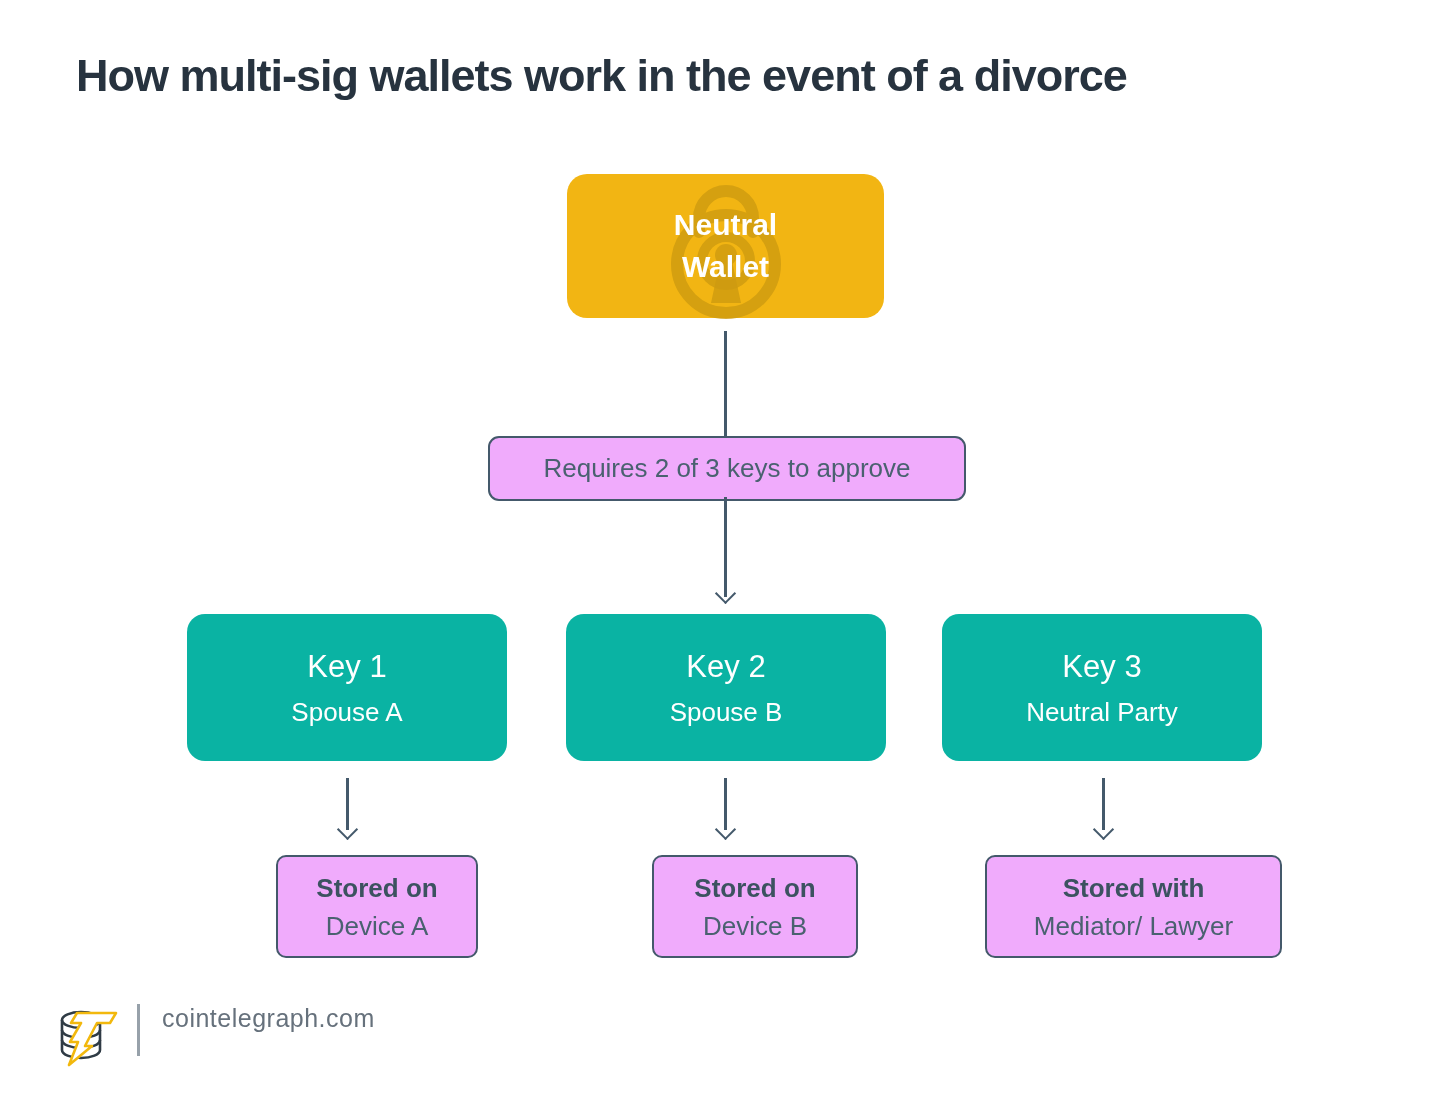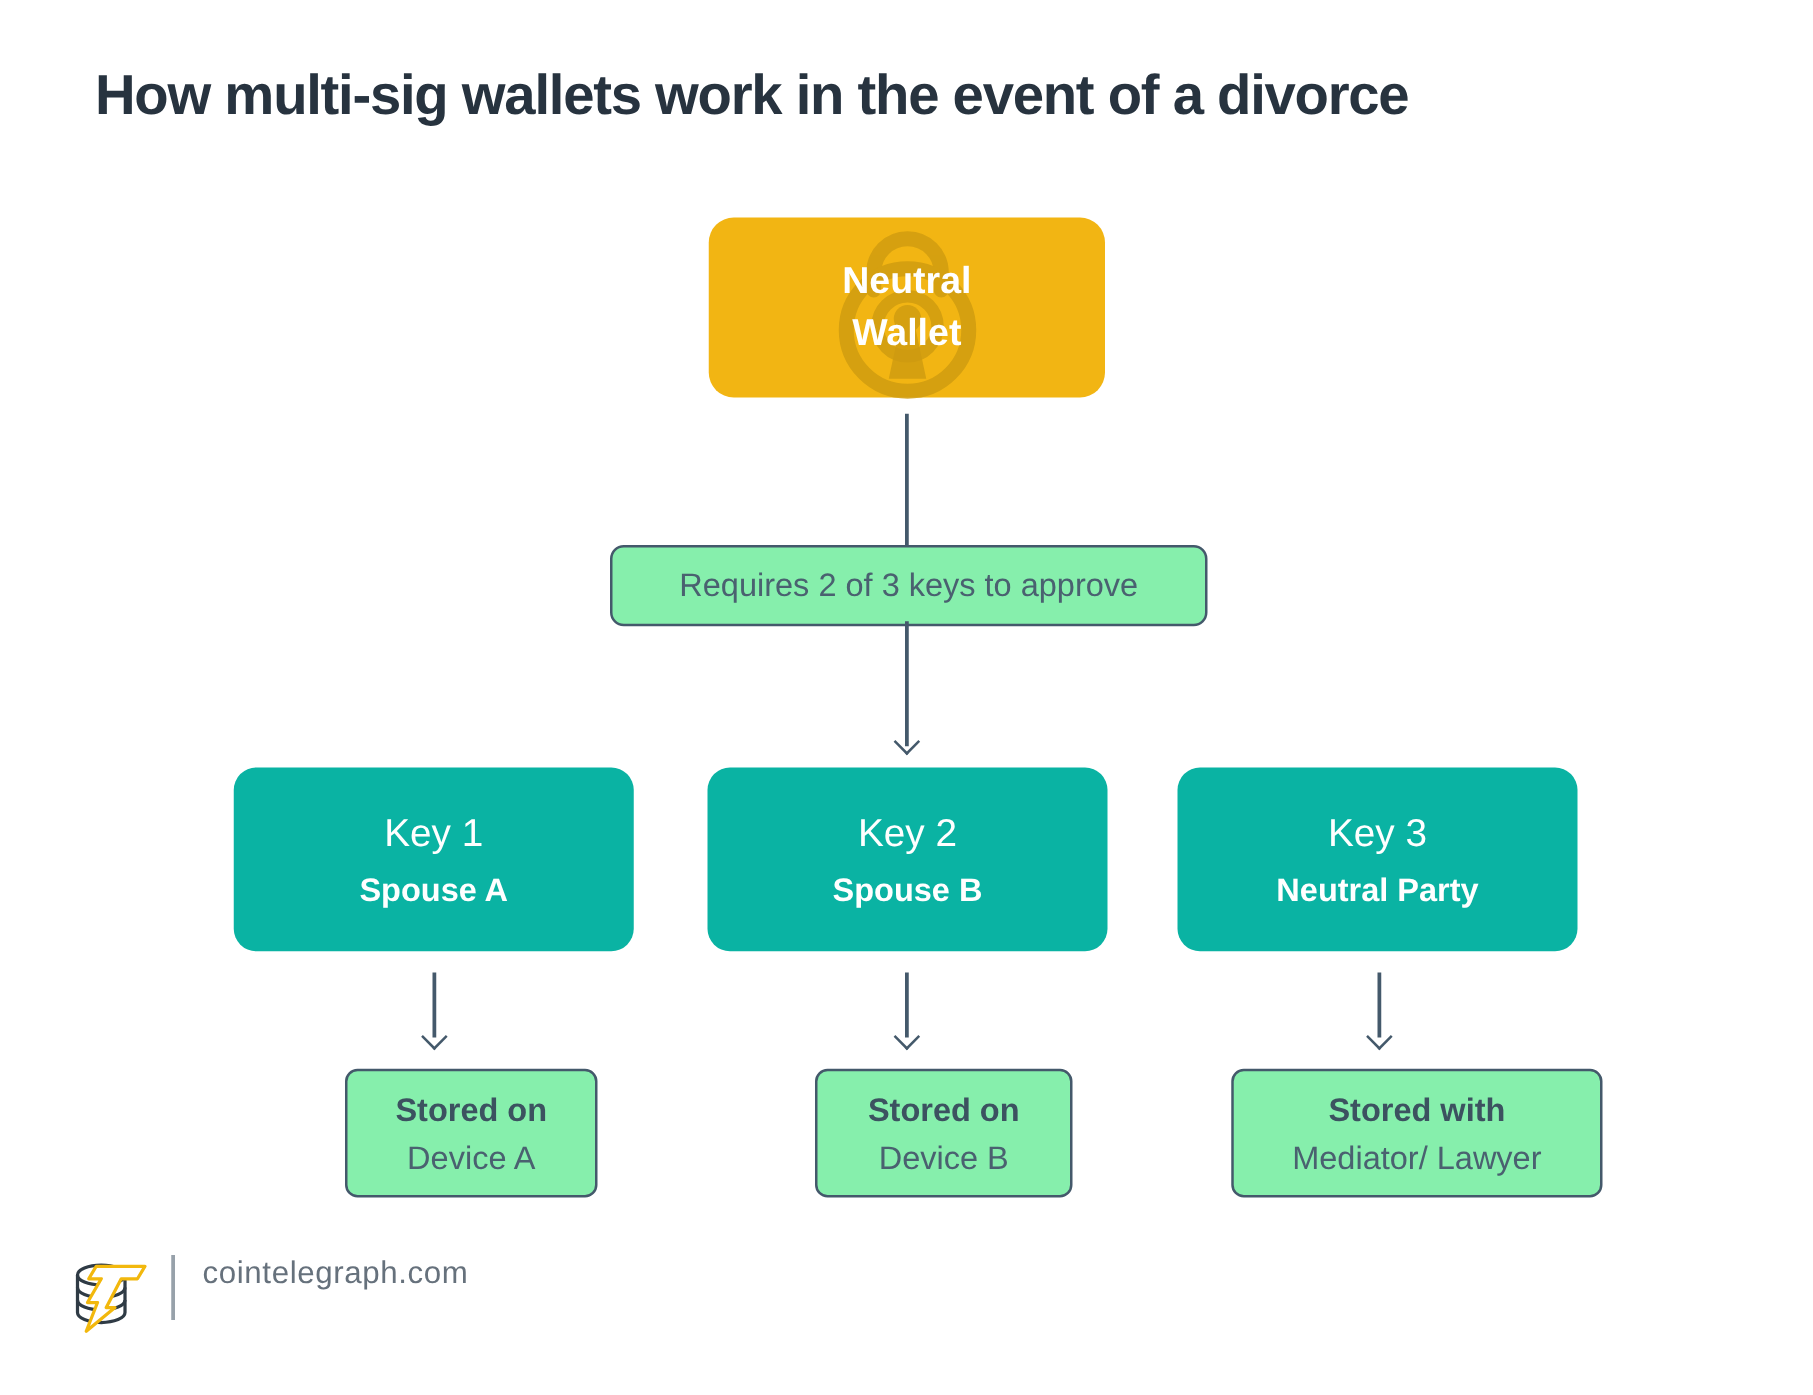--- a/index.html
+++ b/index.html
@@ -26,23 +26,23 @@
     position:relative;z-index:2;text-align:center;
     color:#ffffff;font-weight:700;font-size:30px;line-height:42px;
   }
   .node-teal{
     position:absolute;top:614px;width:320px;height:147px;
     background:#0AB3A3;border-radius:18px;
     display:flex;flex-direction:column;align-items:center;justify-content:center;
     color:#ffffff;text-align:center;
   }
   .node-teal .key-name{font-size:31px;font-weight:400;line-height:1;}
-  .node-teal .key-holder{font-size:26px;font-weight:700;margin-top:17px;line-height:1;}
+  .node-teal .key-holder{font-size:26px;font-weight:400;margin-top:17px;line-height:1;}
   .outline-box{
-    position:absolute;background:#86efac;
+    position:absolute;background:#f0abfc;
     border:2.5px solid #44596B;border-radius:10px;
     display:flex;flex-direction:column;align-items:center;justify-content:center;
     text-align:center;
   }
   .cond-box{left:488px;top:436px;width:474px;height:61px;border-radius:11px;}
   .cond-box .cond-label{font-size:26px;color:#4A6170;font-weight:400;}
   .store-box{top:855px;height:99px;margin-left:28px;}
   .store-box .store-heading{font-size:26px;font-weight:700;color:#3C5260;line-height:1;}
   .store-box .store-detail{font-size:26px;font-weight:400;color:#4A6170;margin-top:12px;line-height:1;}
   
@@ -95,21 +95,21 @@
   <div class="chev" style="left:718px;top:586px;"></div>
 
   <div class="node-teal" style="left:187px;">
     <div class="key-name">Key 1</div>
     <div class="key-holder">Spouse A</div>
   </div>
   <div class="node-teal" style="left:566px;">
     <div class="key-name">Key 2</div>
     <div class="key-holder">Spouse B</div>
   </div>
-  <div class="node-teal" style="left:942px;">
+  <div class="node-teal" style="left:942px;border-radius:17px;">
     <div class="key-name">Key 3</div>
     <div class="key-holder">Neutral Party</div>
   </div>
 
   <div class="vline" style="left:346px;top:778px;height:52px;"></div>
   <div class="chev" style="left:340px;top:822px;"></div>
   <div class="vline" style="left:724px;top:778px;height:52px;"></div>
   <div class="chev" style="left:718px;top:822px;"></div>
   <div class="vline" style="left:1102px;top:778px;height:52px;"></div>
   <div class="chev" style="left:1096px;top:822px;"></div>

